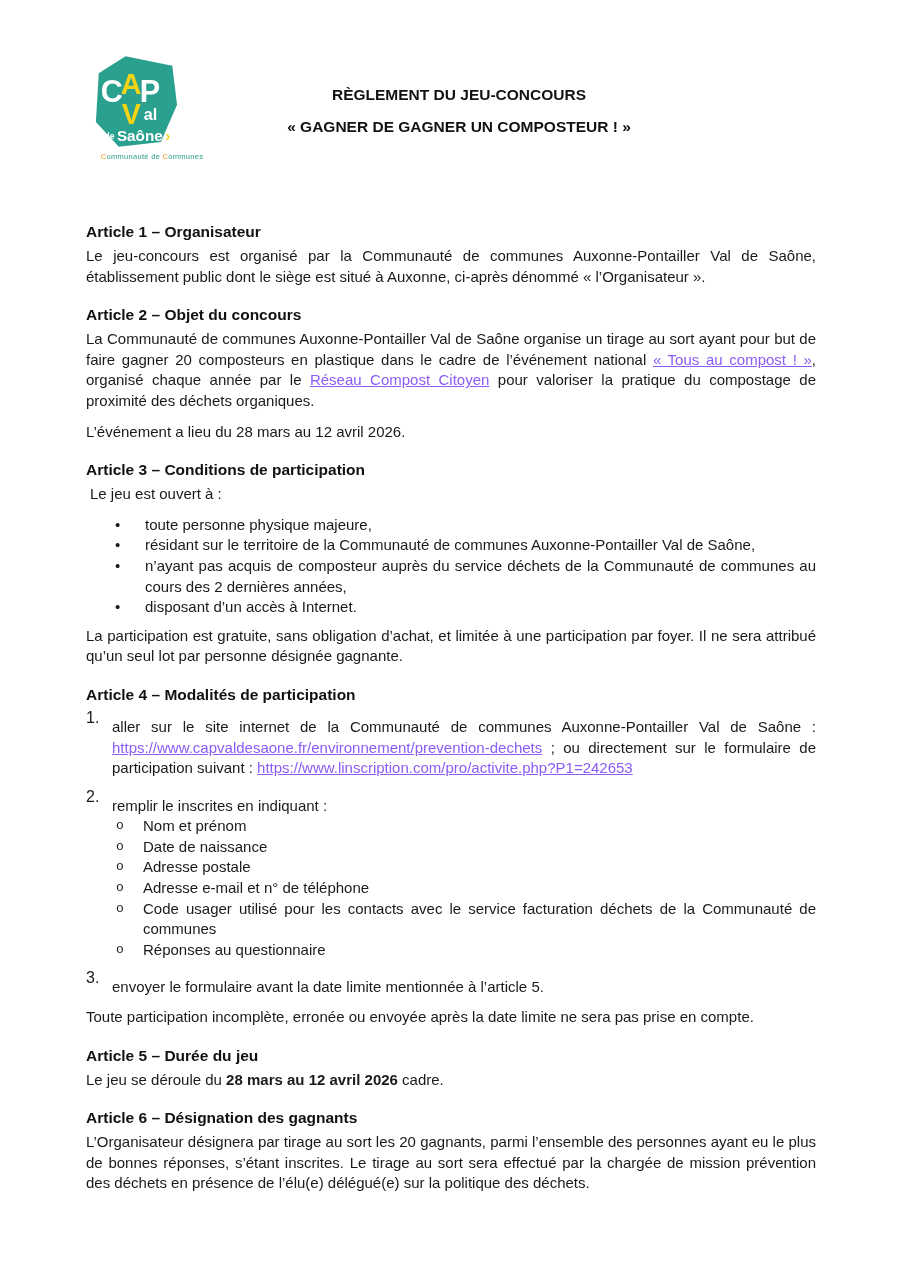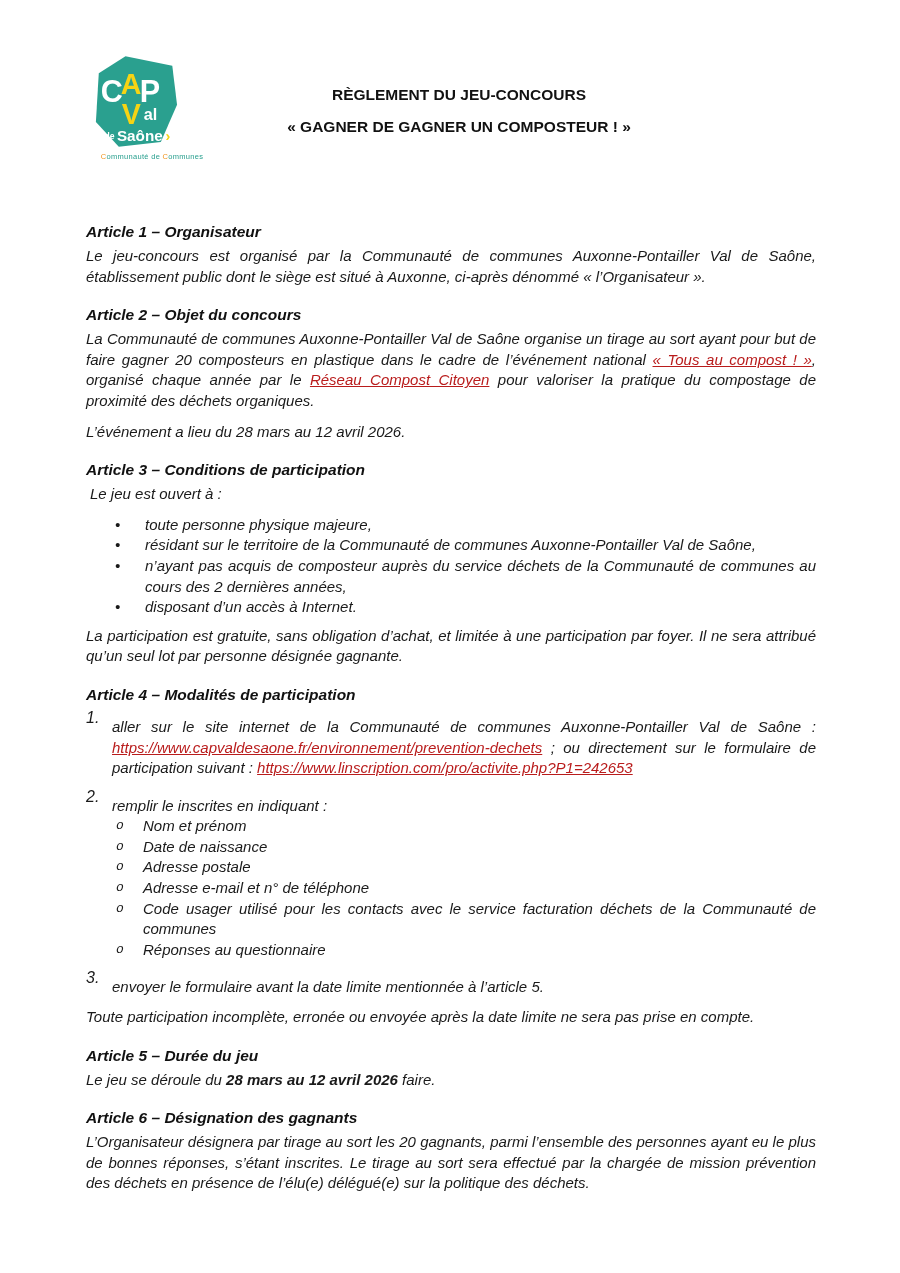--- a/index.html
+++ b/index.html
@@ -17,30 +17,30 @@
     position:absolute; left:89px; top:152px; width:126px; text-align:center;
     font-size:7.5px; letter-spacing:0.3px; color:#2aa08f; white-space:nowrap;
   }
   .tagline-c { color:#f0941e; }
   .titles {
     position:absolute; left:0; right:0; top:86px; text-align:center;
     font-weight:bold; font-size:15.5px; color:#111;padding-left:18px;
   }
   .titles .t2 { margin-top:14px; }
   
-  main { position:absolute; top:221px; left:86px; width:730px;font-style:italic; }
+  main { position:absolute; top:221px; left:86px; width:730px; }
   .art { margin-bottom:17px; }
   .art > :last-child { margin-bottom:0; }
   h2 { font-size:15.5px; font-weight:bold; line-height:21px; margin:0 0 4px; color:#111; }
   p, .li, .oli-body, .sli {
     font-size:15px; line-height:20.6px; text-align:justify;
   }
   p { margin:0 0 10px; }
   .sp { padding-left:4px; text-align:left; }
-  a.lnk { color:#b91c1c; text-decoration:underline; cursor:pointer; }
+  a.lnk { color:#8b5cf6; text-decoration:underline; cursor:pointer; }
   .b { font-weight:bold; }
   
   .blist { margin:0 0 8px; }
   .li { display:flex; }
   .li .mk { flex:0 0 59px; padding-left:29px; text-align:left; }
   .li .txt { flex:1; }
   
   .oli { display:flex; margin-bottom:9px; }
   .oli .num { flex:0 0 26px; text-align:left; }
   .oli-body { flex:1;margin-top:8px; }
@@ -156,21 +156,21 @@
       <div class="oli">
         <span class="num">3.</span>
         <span class="oli-body">envoyer le formulaire avant la date limite mentionnée à l’article 5.</span>
       </div>
 
       <p style="margin-top:1px;">Toute participation incomplète, erronée ou envoyée après la date limite ne sera pas prise en compte.</p>
     </section>
 
     <section class="art">
       <h2>Article 5 – Durée du jeu</h2>
-      <p><span>Le jeu se déroule du </span><span class="b">28 mars au 12 avril 2026</span><span> faire.</span></p>
+      <p><span>Le jeu se déroule du </span><span class="b">28 mars au 12 avril 2026</span><span> cadre.</span></p>
     </section>
 
     <section class="art">
       <h2>Article 6 – Désignation des gagnants</h2>
       <p>L’Organisateur désignera par tirage au sort les 20 gagnants, parmi l’ensemble des personnes ayant eu le plus de bonnes réponses, s’étant inscrites. Le tirage au sort sera effectué par la chargée de mission prévention des déchets en présence de l’élu(e) délégué(e) sur la politique des déchets.</p>
     </section>
 
   </main>
 </div>
 

